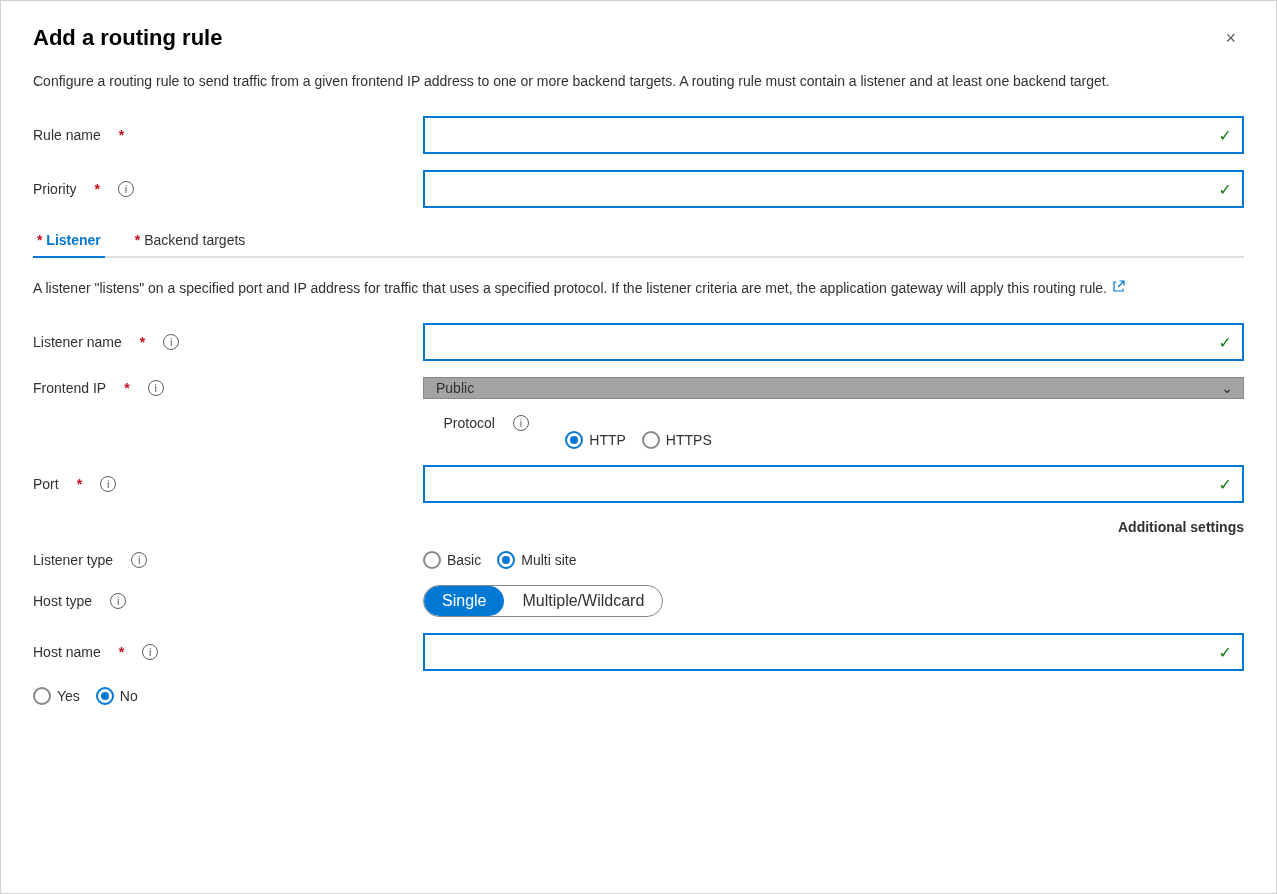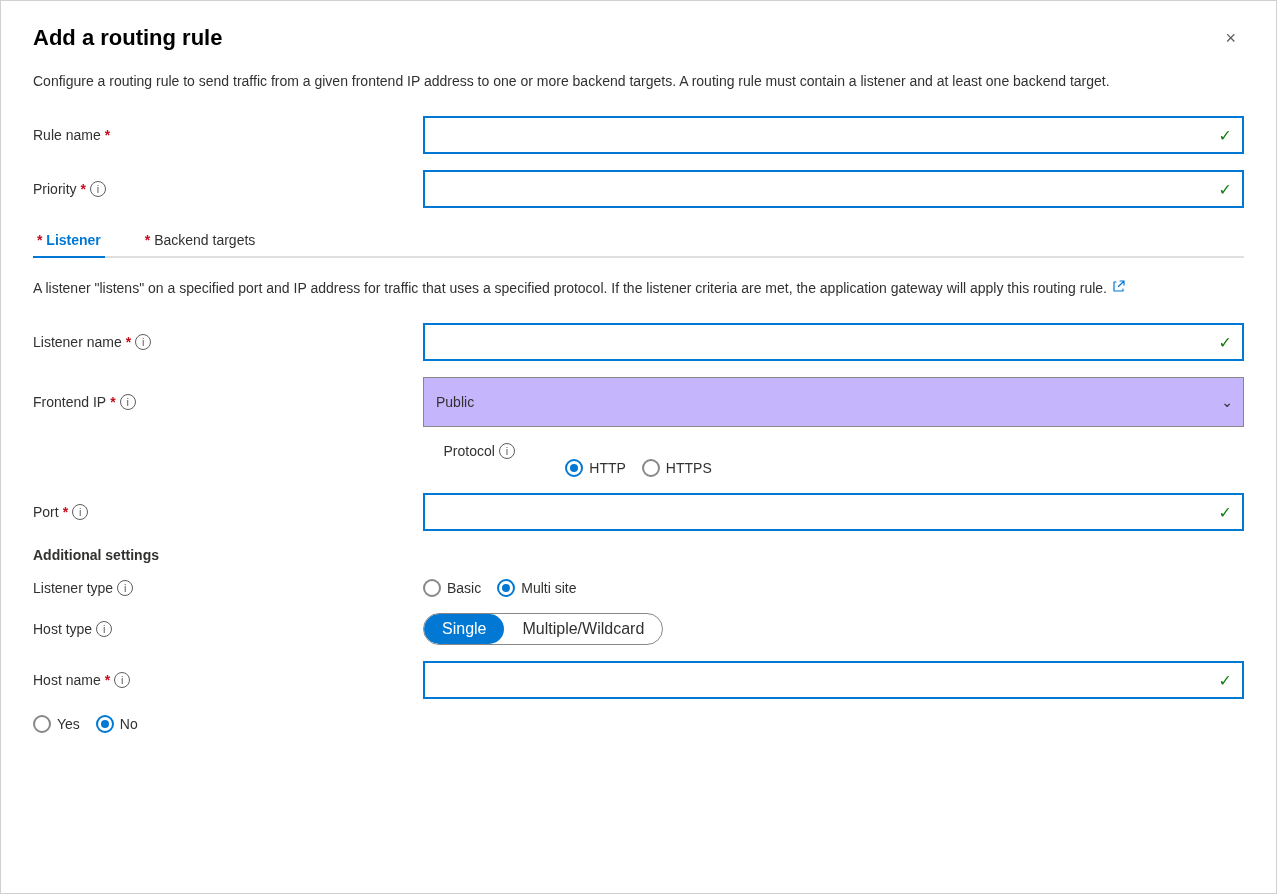--- a/index.html
+++ b/index.html
@@ -51,21 +51,21 @@
       margin-bottom: 16px;
     }
 
     .form-label {
       width: 390px;
       flex-shrink: 0;
       font-size: 14px;
       color: #323130;
       display: flex;
       align-items: center;
-      gap: 4px;
+      gap: 18px;
     }
 
     .required-star {
       color: #c50f1f;
       font-weight: 600;
     }
 
     .info-icon {
       display: inline-flex;
       align-items: center;
@@ -109,21 +109,21 @@
       right: 10px;
       top: 50%;
       transform: translateY(-50%);
       color: #107c10;
       font-size: 16px;
     }
 
     
     .tabs {
       display: flex;
-      gap: 12px;
+      gap: 2px;
       margin-bottom: 0;
       border-bottom: 2px solid #e1dfdd;
     }
 
     .tab {
       padding: 8px 4px;
       font-size: 14px;
       cursor: pointer;
       color: #323130;
       border-bottom: 2px solid transparent;
@@ -160,26 +160,26 @@
       margin-left: 2px;
       position: relative;
       top: -1px;
     }
 
     
     .dropdown-wrapper {
       flex: 1;
       position: relative;
       border: 1px solid #8a8886;
-      height: 50px;
+      height: 22px;
       display: flex;
       align-items: center;
       padding: 0 36px 0 12px;
       cursor: pointer;
-      background: #c4b5fd;
+      background: #a3a3a3;
     }
 
     .dropdown-arrow {
       position: absolute;
       right: 10px;
       top: 50%;
       transform: translateY(-50%);
       font-size: 14px;
       color: #323130;
     }
@@ -225,20 +225,21 @@
       font-size: 14px;
       color: #323130;
     }
 
     
     .section-title {
       font-size: 14px;
       font-weight: 700;
       color: #323130;
       margin-bottom: 16px;
+      text-align: right;
     }
 
     
     .toggle-group {
       display: flex;
       align-items: center;
       gap: 0;
       border: 1px solid #8a8886;
       border-radius: 20px;
       overflow: hidden;

